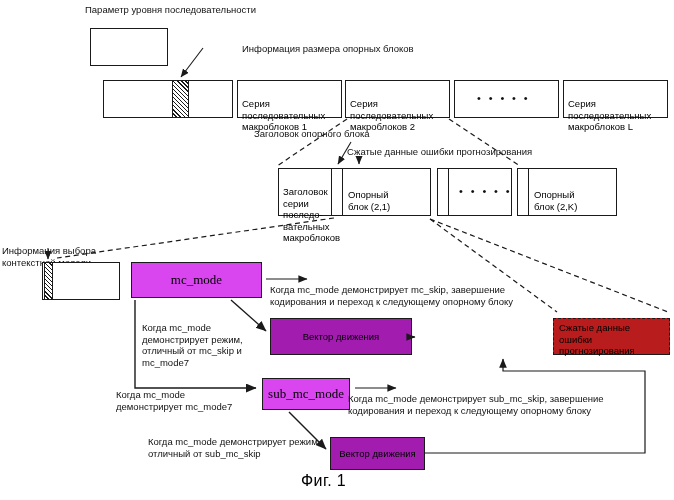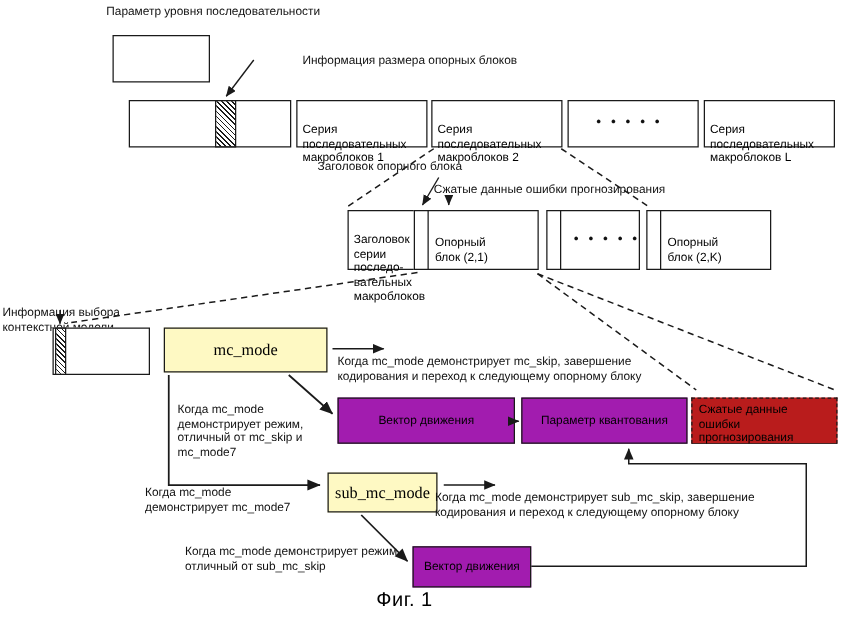--- a/index.html
+++ b/index.html
@@ -49,21 +49,21 @@
     display: flex;
     align-items: center;
     justify-content: center;
     text-align: center;
     white-space: pre-line;
   }
   .box-mono {
     position: absolute;
     box-sizing: border-box;
     border: 1.3px solid #1a1a1a;
-    background: #fef9c3;
+    background: #d946ef;
     font-family: "Liberation Serif", serif;
     font-size: 13px;
     display: flex;
     align-items: center;
     justify-content: center;
   }
   .hatch {
     position: absolute;
     box-sizing: border-box;
     border: 1.2px solid #1a1a1a;
@@ -163,21 +163,20 @@
   <div class="box" style="left:42px; top:262px; width:78px; height:38px;"></div>
   <div class="hatch" style="left:44px; top:262px; width:9px; height:38px;"></div>
 
   <div class="box-mono" style="left:131px; top:262px; width:131px; height:36px;">mc_mode</div>
 
   <div class="lbl" style="left:270px; top:284px;">Когда mc_mode демонстрирует mc_skip, завершение
 кодирования и переход к следующему опорному блоку</div>
 
   <div class="box-ctr" style="left:270px; top:318px; width:142px; height:37px;">Вектор движения</div>
 
-  <div class="box-ctr" style="left:417px; top:318px; width:133px; height:37px;">Параметр квантования</div>
 
   <div class="dbox" style="left:553px; top:318px; width:117px; height:37px;">Сжатые данные ошибки
 прогнозирования</div>
 
   <div class="lbl" style="left:142px; top:322px;">Когда mc_mode
 демонстрирует режим,
 отличный от mc_skip и
 mc_mode7</div>
 
   <div class="lbl" style="left:116px; top:389px;">Когда mc_mode

